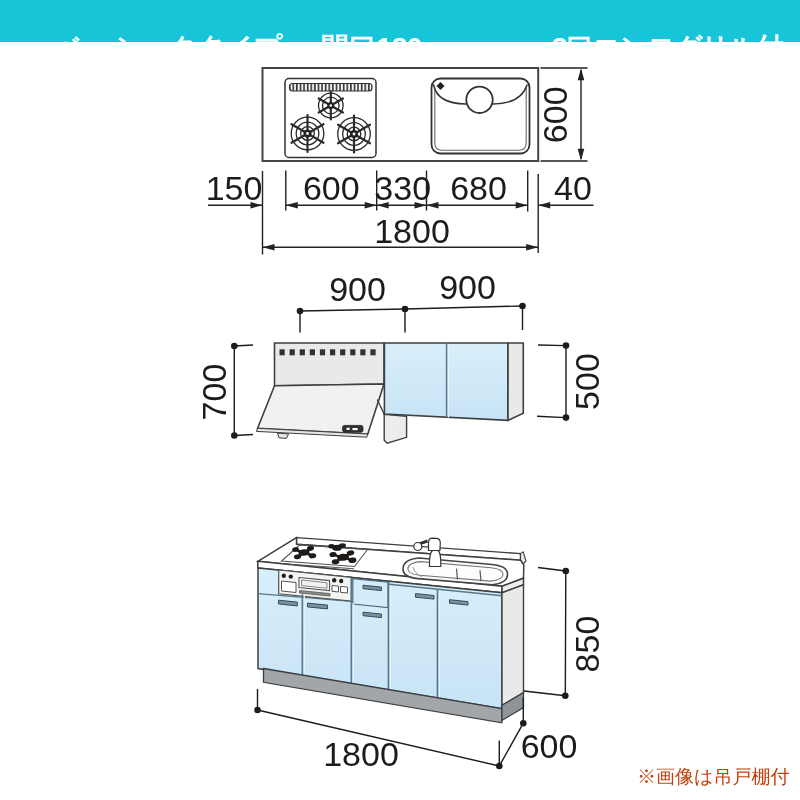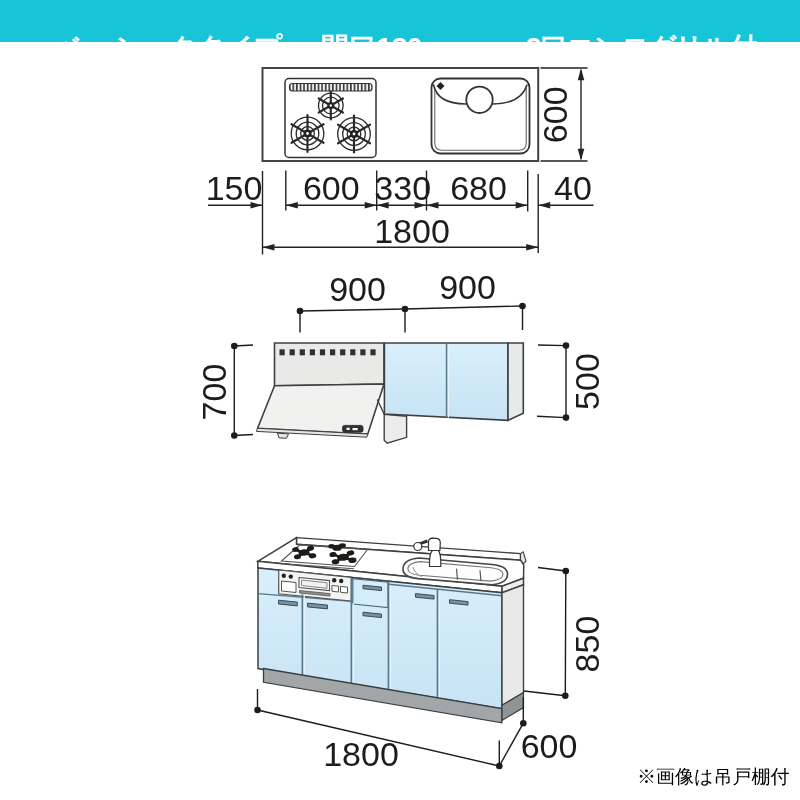--- a/index.html
+++ b/index.html
@@ -1,28 +1,28 @@
 <!DOCTYPE html>
 <html><head>
 <meta charset="utf-8">
 <style>
 html,body{margin:0;padding:0;background:#fff;width:800px;height:800px;overflow:hidden;}
 body{font-family:"Liberation Sans",sans-serif;}
 #hdr{position:absolute;left:0;top:0;width:800px;height:42px;background:#18c5d8;}
 .ht{position:absolute;top:5px;color:#fff;font-weight:bold;font-size:28px;letter-spacing:-0.3px;white-space:nowrap;margin-top:24px;}
-#note{position:absolute;left:637px;top:764px;font-size:19px;color:#000000;white-space:nowrap;}
+#note{position:absolute;left:637px;top:764px;font-size:19px;color:#c2410c;white-space:nowrap;}
 svg{position:absolute;left:0;top:0;}
 .n{font-size:34px;fill:#1c1c1c;}
 </style>
 </head>
 <body>
 <div id="hdr"></div>
 <div class="ht" style="left:56px;">ベーシックタイプ</div>
 <div class="ht" style="left:321px;">間口180cm</div>
-<div class="ht" style="left:526px;letter-spacing:-1.5px;">3口コンログリル付</div>
+<div class="ht" style="left:552px;letter-spacing:-1.5px;">3口コンログリル付</div>
 <div id="note">※画像は吊戸棚付</div>
 <svg width="800" height="800" viewBox="0 0 800 800">
 <defs>
 <pattern id="hatch" width="3.6" height="8" patternUnits="userSpaceOnUse">
 <rect x="0" y="0" width="3.6" height="8" fill="#fff"></rect>
 <rect x="0.8" y="0" width="1.7" height="8" fill="#333"></rect>
 </pattern>
 <linearGradient id="doorg" x1="0" y1="0" x2="0" y2="1">
 <stop offset="0" stop-color="#d9effb"></stop>
 <stop offset="1" stop-color="#c7e3f5"></stop>

